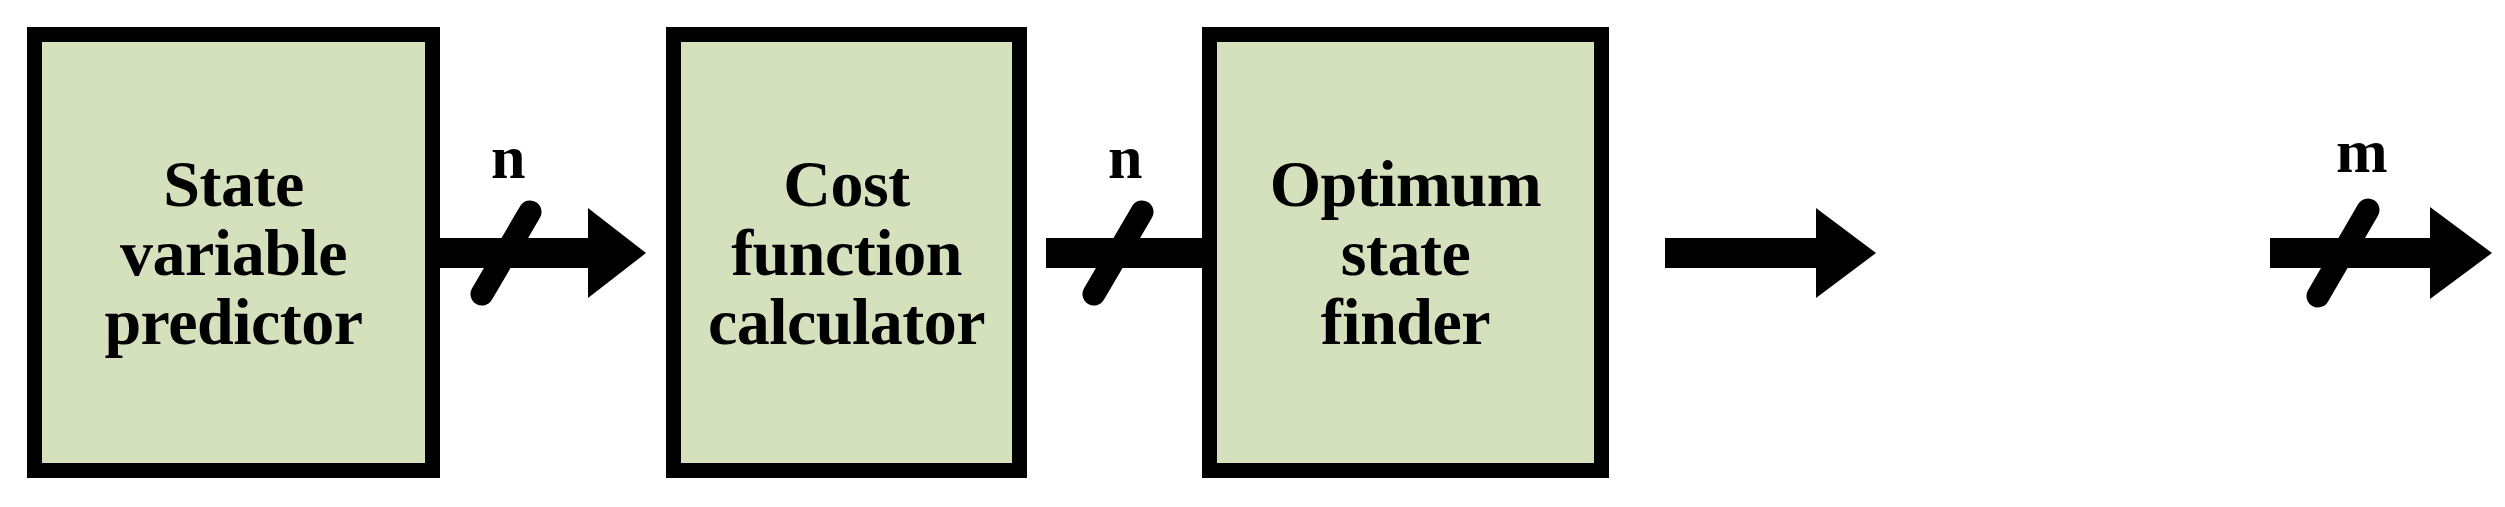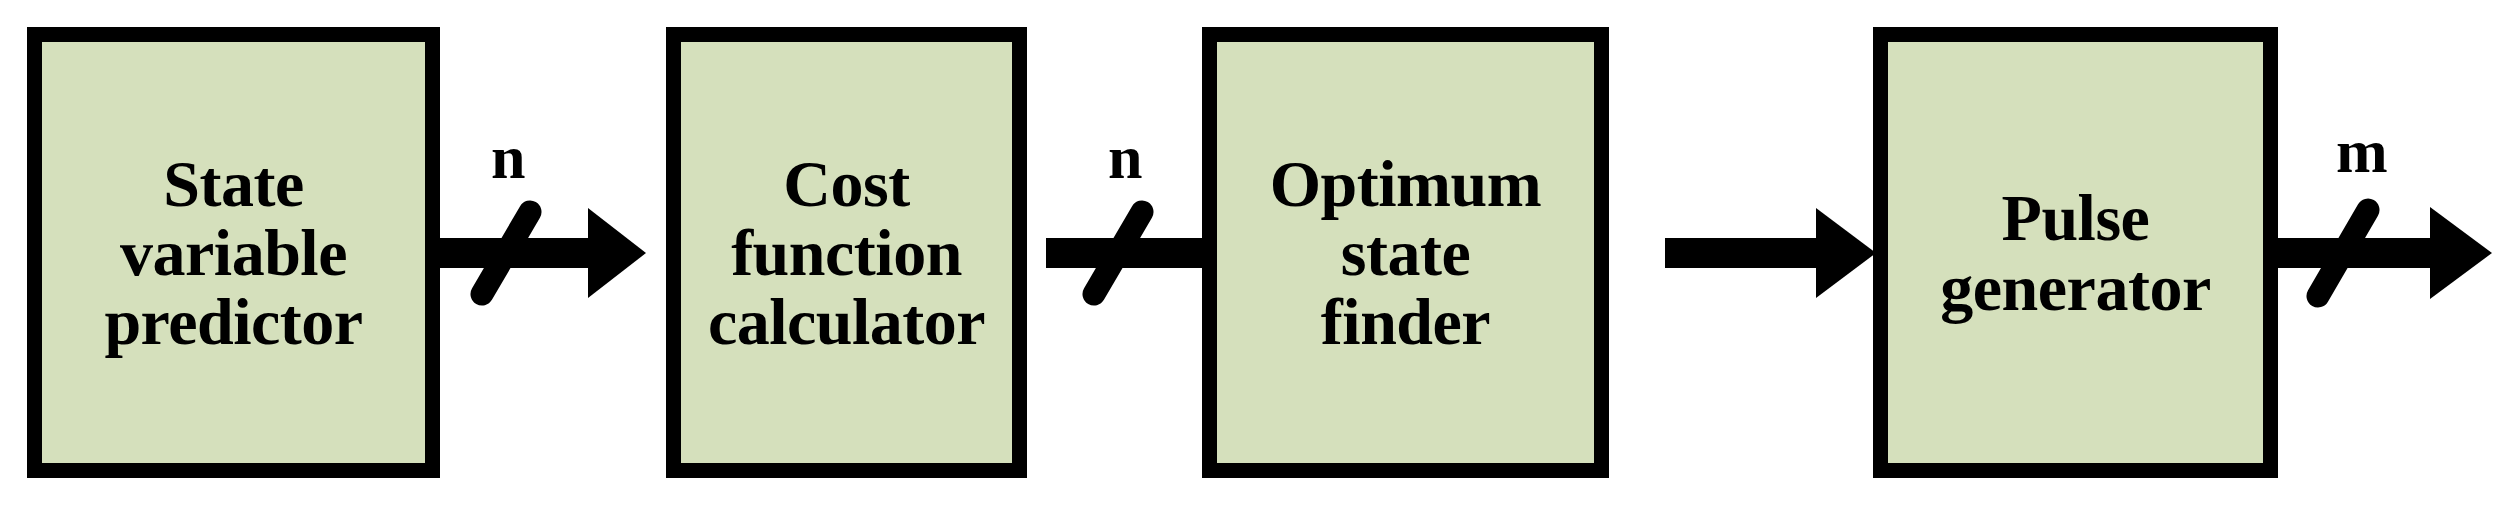--- a/index.html
+++ b/index.html
@@ -123,24 +123,20 @@
 finder</span>
   </div>
 
   <div class="connector" id="connector-3">
     <svg class="conn-svg" width="216" height="507" viewBox="0 0 216 507">
       <rect x="0" y="238" width="163" height="30" fill="#000000"></rect>
       <polygon points="151,208 211,253 151,298" fill="#000000"></polygon>
     </svg>
   </div>
 
-  <div class="block" id="block-4">
-    <span class="block-label">Pulse
-generator</span>
-  </div>
 
   <div class="connector" id="connector-4">
     <svg class="conn-svg" width="228" height="507" viewBox="0 0 228 507">
       <rect x="0" y="238" width="172" height="30" fill="#000000"></rect>
       <polygon points="160,207 222,253 160,299" fill="#000000"></polygon>
       <line x1="48" y1="296" x2="98" y2="210" stroke="#000000" stroke-width="23" stroke-linecap="round"></line>
     </svg>
   </div>
   <span class="bus-label" id="bus-label-4">m</span>
 

